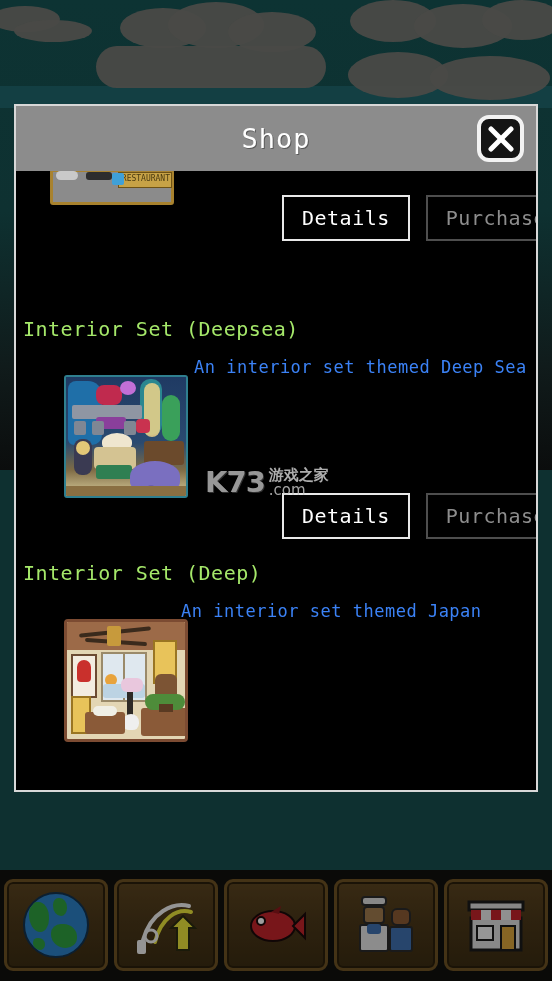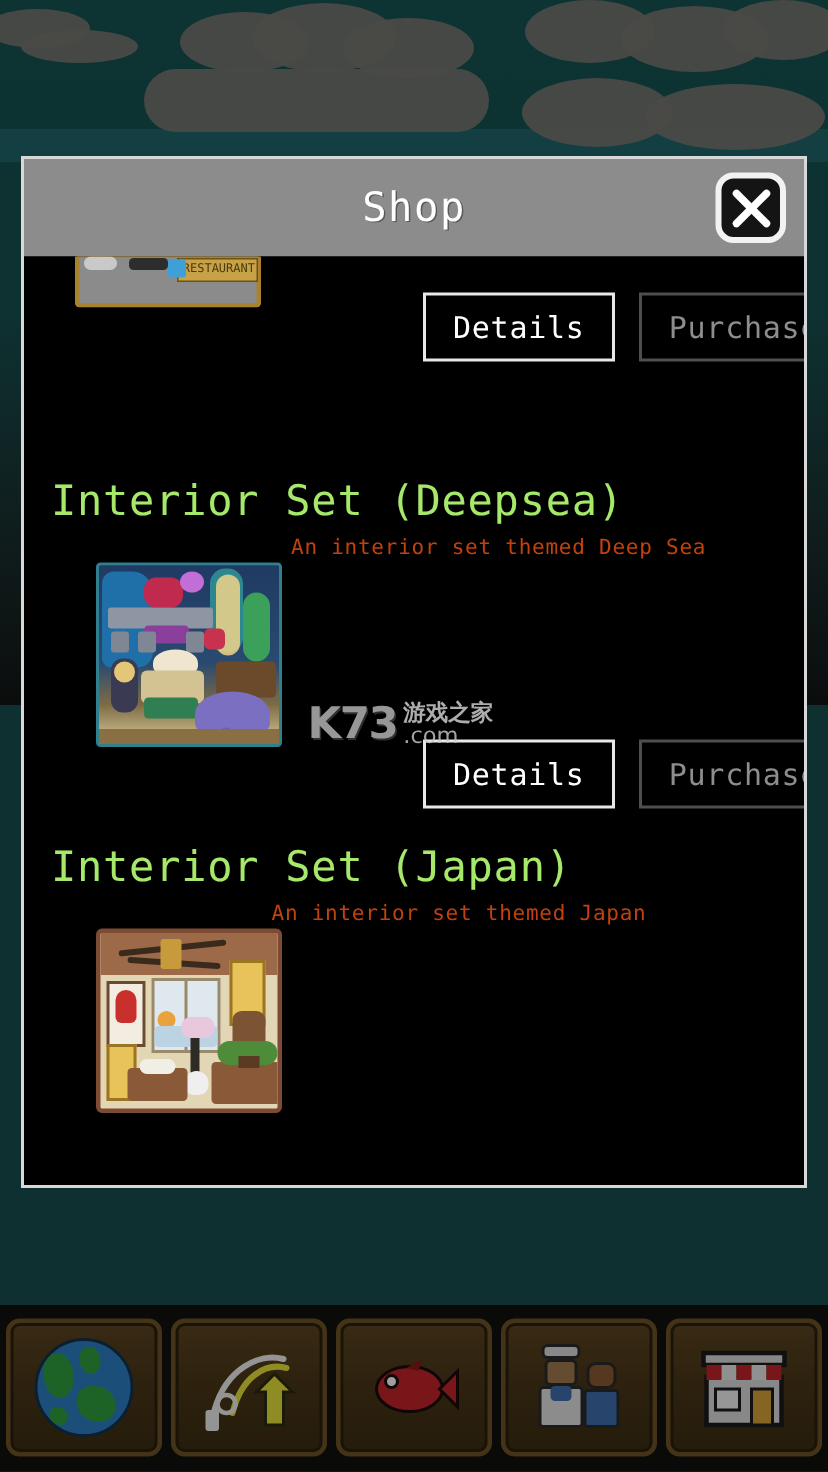--- a/index.html
+++ b/index.html
@@ -138,26 +138,26 @@
   .modal-body {
     flex:1 1 auto;
     background:#000;
     position:relative;
     overflow:hidden;
   }
 
   .item-row { position:relative; }
 
   .item-title {
-    color:#a5e86a; font-size:28px; letter-spacing:.5px;
-    font-family:"DejaVu Sans Mono", monospace;
-    padding-left:18px;
+    color:#a5e86a; font-size:20px; letter-spacing:.5px;
+    font-family:"DejaVu Sans Mono", monospace;
+    padding-left:7px;
   }
   .item-desc {
-    color:#c2410c; font-size:14px; letter-spacing:.5px;
+    color:#3b82f6; font-size:17px; letter-spacing:.5px;
     font-family:"DejaVu Sans Mono", monospace;
   }
   .thumb {
     width:124px; height:123px;
     image-rendering:pixelated;
     position:relative; overflow:hidden;
   }
   .btn-row {
     display:flex; gap:16px;
   }
@@ -301,21 +301,21 @@
           <div style="position:absolute;left:0;bottom:0;width:100%;height:10px;background:#8a6f42;"></div>
         </div>
 
         <div class="btn-row" style="position:absolute;left:266px;top:176px;">
           <div class="btn btn-details">Details</div>
           <div class="btn btn-purchased">Purchased</div>
         </div>
       </div>
 
       <div class="item-row" style="position:absolute;left:0;top:390px;width:520px;height:230px;">
-        <div class="item-title">Interior Set (Japan)</div>
+        <div class="item-title">Interior Set (Deep)</div>
         <div class="item-desc" style="position:absolute;left:165px;top:40px;">An interior set themed Japan</div>
 
         <div class="thumb" style="position:absolute;left:48px;top:58px;background:#e3d6b4;border:3px solid #7c4b32;border-radius:4px;">
           <div style="position:absolute;left:0;top:0;width:100%;height:28px;background:#9c6a48;"></div>
           <div style="position:absolute;left:12px;top:8px;width:72px;height:4px;background:#3a2a1c;border-radius:2px;transform:rotate(-6deg);"></div>
           <div style="position:absolute;left:18px;top:18px;width:62px;height:4px;background:#3a2a1c;border-radius:2px;transform:rotate(4deg);"></div>
           <div style="position:absolute;left:40px;top:4px;width:14px;height:20px;background:#c79a3c;border-radius:2px;"></div>
           <div style="position:absolute;left:4px;top:32px;width:26px;height:44px;background:#f3ece0;border:2px solid #6b4a32;"></div>
           <div style="position:absolute;left:10px;top:38px;width:14px;height:22px;background:#c9302c;border-radius:7px 7px 4px 4px;"></div>
           <div style="position:absolute;left:34px;top:30px;width:46px;height:50px;background:#dfe8ef;border:2px solid #9a8a6a;"></div>

